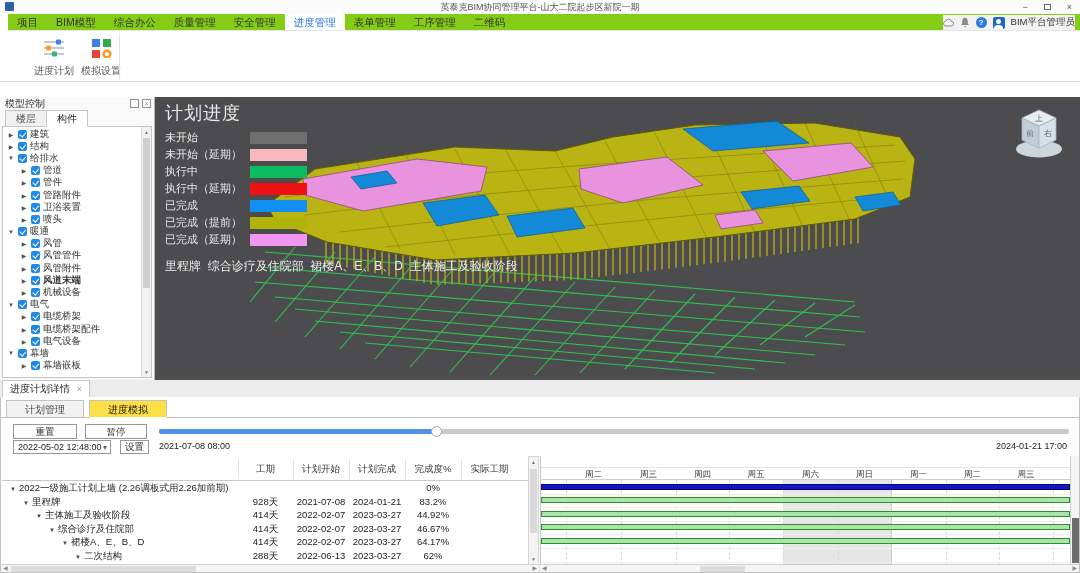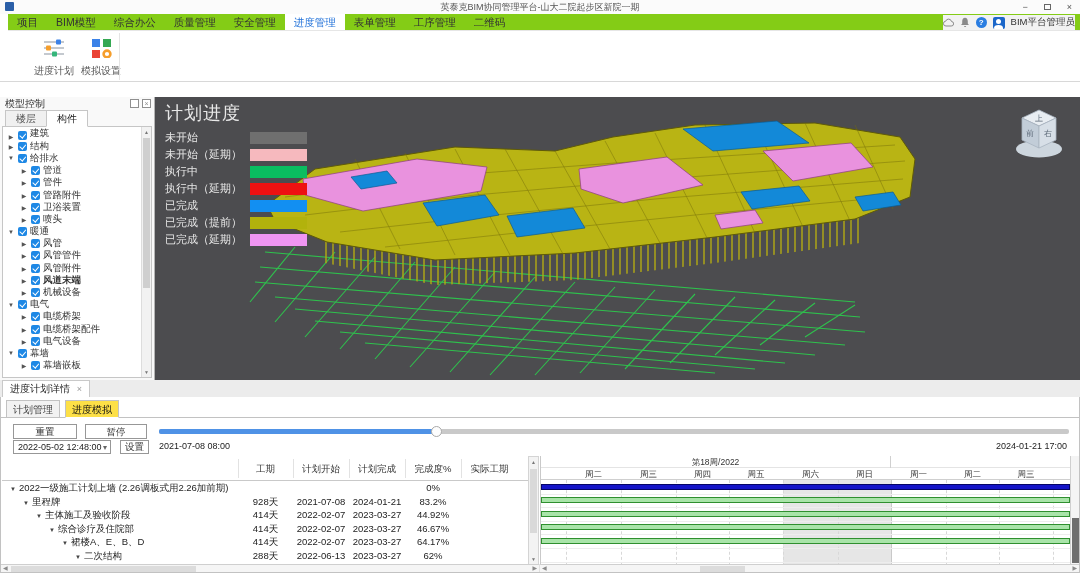--- a/index.html
+++ b/index.html
@@ -67,21 +67,21 @@
   .vp-mile{position:absolute;left:10px;top:161px;font-size:12px;color:#ececec;white-space:pre;z-index:3}
   .model-svg{position:absolute;left:0;top:0}
   .cube{position:absolute;right:12px;top:6px}
   .cube text{font-size:8px;fill:#5e6b7a}
 
   
   .bp-tabs{position:absolute;left:0;top:380px;width:100%;height:24px;background:#ececec;border-bottom:1px solid #c9c9c9}
   .bp-tab{display:inline-block;margin-left:2px;height:17px;line-height:16px;padding:0 7px;font-size:10px;color:#222;background:#fff;border:1px solid #c9c9c9;border-bottom:none;position:relative;z-index:2}
   .bp-card{position:absolute;left:0;top:397px;width:1080px;height:176px;background:#fff;border:1px solid #c2c2c2;border-top:none}
   .sub-tabs{position:absolute;left:5px;top:3px;z-index:3}
-  .sub-tab{display:inline-block;height:18px;line-height:17px;padding:0 6px;font-size:10px;color:#444;background:#f2f2f2;border:1px solid #c2c2c2;margin-right:2px;vertical-align:bottom}
+  .sub-tab{display:inline-block;height:18px;line-height:17px;padding:0 18px;font-size:10px;color:#444;background:#f2f2f2;border:1px solid #c2c2c2;margin-right:2px;vertical-align:bottom}
   .sub-tab.active{background:#fde047;border-bottom-color:#fff;color:#111}
   .ctrl-sep{position:absolute;left:0;right:0;top:20px;border-top:1px solid #c2c2c2}
   .btn{position:absolute;height:15px;line-height:13px;text-align:center;font-size:9.5px;color:#333;background:#fff;border:1px solid #979797}
   .btn.reset{left:12px;top:27px;width:64px}
   .btn.pause{left:84px;top:27px;width:62px}
   .slider{position:absolute;left:158px;top:32px;width:910px;height:5px;background:#c9c9c9;border-radius:2px}
   .slider .fill{position:absolute;left:0;top:0;height:5px;width:278px;background:#4f92e6;border-radius:2px}
   .slider .thumb{position:absolute;left:272px;top:-3.5px;width:11px;height:11px;border-radius:50%;background:#fdfdfd;border:1px solid #a9a9a9}
   .combo{position:absolute;left:12px;top:43px;width:98px;height:14px;border:1px solid #979797;font-size:9px;line-height:12px;padding-left:4px;color:#222}
   .combo .caret{position:absolute;right:3px;top:1px;font-size:8px;color:#666}
@@ -186,21 +186,21 @@
 
   <div class="left-panel">
     <div class="mp-head">模型控制</div>
     <div class="mp-icons">
       <span class="mp-ic"></span>
       <span class="mp-ic">×</span>
     </div>
     <div class="mp-tabs"><span class="mp-tab">楼层</span><span class="mp-tab active">构件</span></div>
     <div class="tree-box">
       <div class="tree">
-          <div class="tree-row" style="padding-left: 4px; align-items: flex-end;">
+          <div class="tree-row" style="padding-left: 4px;">
             <span class="tw">▶</span>
             <span class="cb"></span>
             <span class="tl">建筑</span>
           </div>
           <div class="tree-row" style="padding-left: 4px;">
             <span class="tw">▶</span>
             <span class="cb"></span>
             <span class="tl">结构</span>
           </div>
           <div class="tree-row" style="padding-left: 4px;">
@@ -394,20 +394,21 @@
           <div class="lg-row">
             <span class="lg-l">已完成（提前）</span>
             <span class="lg-s" style="background: rgb(178, 178, 12);"></span>
           </div>
           <div class="lg-row">
             <span class="lg-l">已完成（延期）</span>
             <span class="lg-s" style="background: rgb(240, 149, 242);"></span>
           </div>
         </div>
     </div>
+    <div class="vp-mile">里程牌  综合诊疗及住院部  裙楼A、E、B、D  主体施工及验收阶段</div>
     <svg class="cube" width="58" height="58" viewBox="0 0 58 58">
       <ellipse cx="29" cy="46" rx="23" ry="8.5" fill="#cdd6de"></ellipse>
       <polygon points="29,7 46,15 29,23 12,15" fill="#e8edf2" stroke="#a8b4c0" stroke-width="0.8"></polygon>
       <polygon points="12,15 29,23 29,45 12,37" fill="#c2cdd8" stroke="#a8b4c0" stroke-width="0.8"></polygon>
       <polygon points="46,15 29,23 29,45 46,37" fill="#d7dfe7" stroke="#a8b4c0" stroke-width="0.8"></polygon>
       <text x="25" y="18">上</text>
       <text x="16" y="33">前</text>
       <text x="34" y="33">右</text>
     </svg>
   </div>
@@ -515,21 +516,20 @@
         </div>
     </div>
     <div class="tbl-sb">
       <div class="ar up">▲</div>
       <div class="thumb"></div>
       <div class="ar dn">▼</div>
     </div>
 
     <div class="gantt">
       <div class="g-weeks">
-          <span class="gwk" style="left: 0px; width: 350px;">第18周/2022</span>
           <span class="gwk" style="left: 350px; width: 189px;"></span>
         </div>
       <div class="g-days">
           <span class="gday" style="left: 25px; width: 55px;">周二</span>
           <span class="gday" style="left: 80px; width: 55px;">周三</span>
           <span class="gday" style="left: 135px; width: 53px;">周四</span>
           <span class="gday" style="left: 188px; width: 54px;">周五</span>
           <span class="gday" style="left: 242px; width: 55px;">周六</span>
           <span class="gday" style="left: 297px; width: 53px;">周日</span>
           <span class="gday" style="left: 350px; width: 55px;">周一</span>

